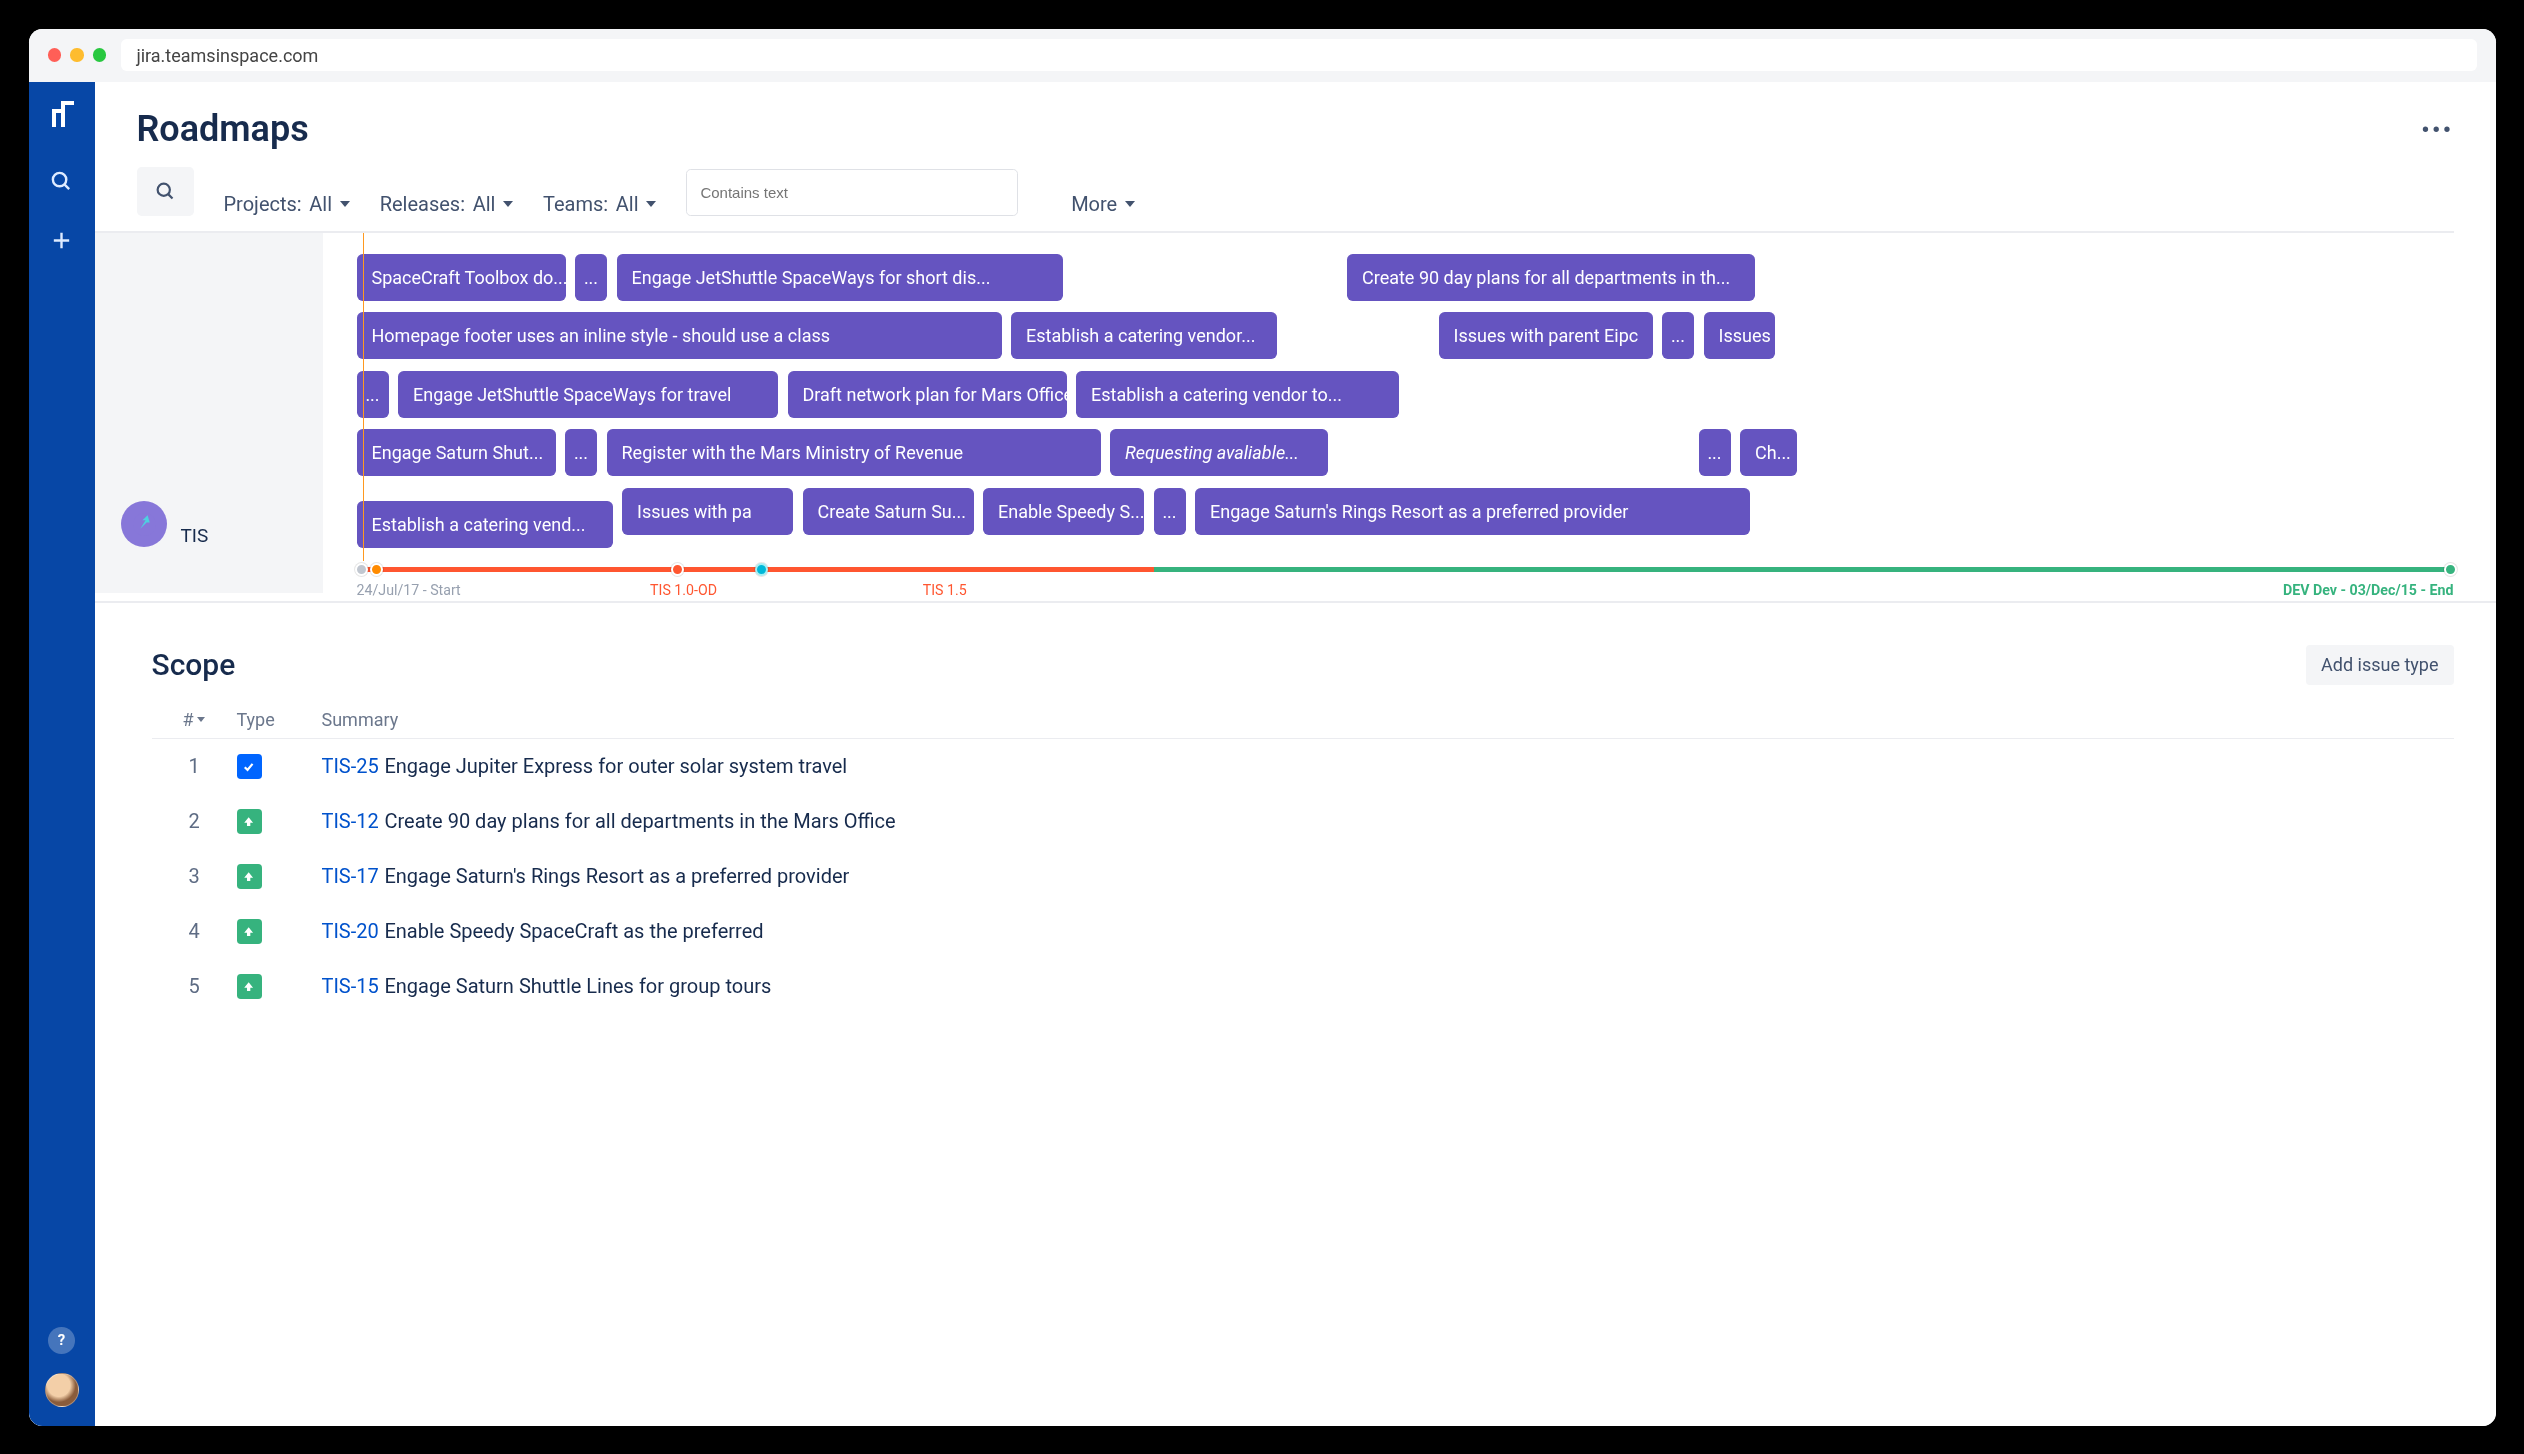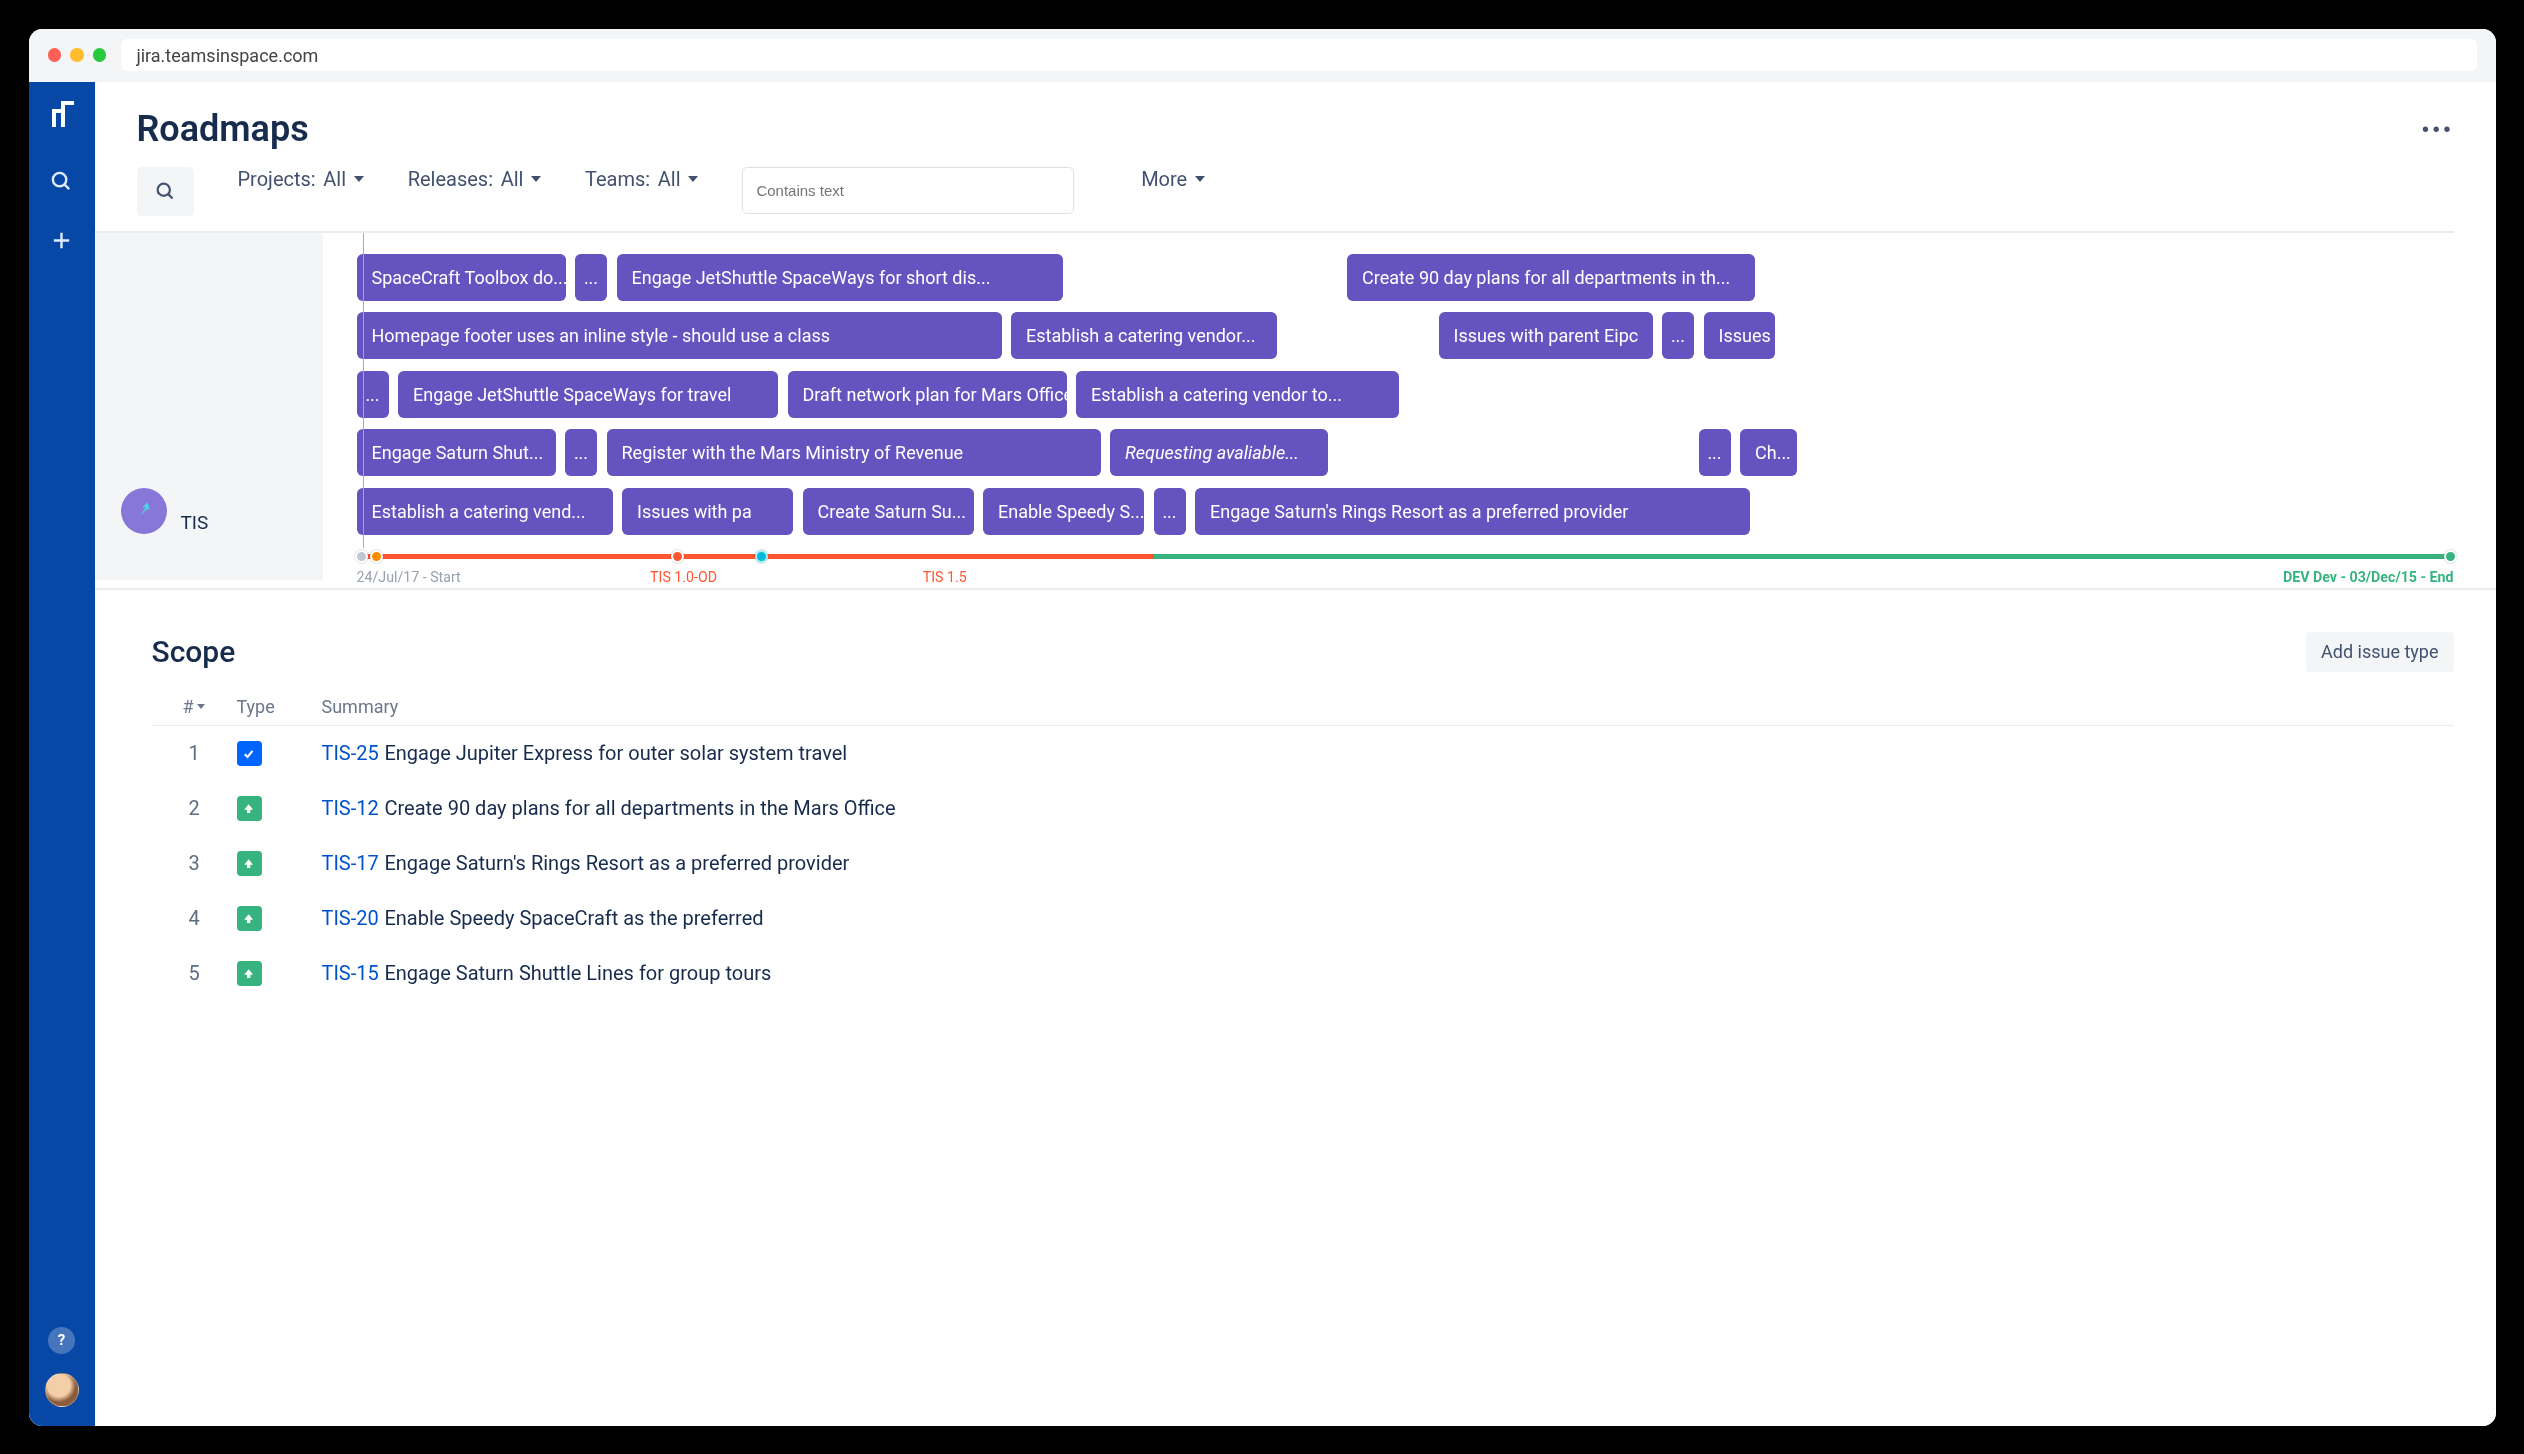--- a/index.html
+++ b/index.html
@@ -39,21 +39,21 @@
   .sidebar .logo svg { width: 32px; height: 32px; fill: #fff; }
   .sidebar .nav-icon { width: 25px; height: 25px; color: #deebff; display:flex; align-items:center; justify-content:center; cursor:pointer; }
   .sidebar-bottom { position: absolute; bottom: 19px; display:flex; flex-direction:column; align-items:center; gap:19px; }
   .help-circle { width:26.6px; height:26.6px; border-radius:50%; background:rgba(255,255,255,.25); color:#fff; display:flex; align-items:center; justify-content:center; font-weight:700; font-size:15px; cursor:pointer; }
   .avatar { width:34px; height:34px; border-radius:50%; background: radial-gradient(circle at 40% 35%, #f3cfa8 0 40%, #8a5c3b 60% 100%); border:1.9px solid rgba(255,255,255,.3); cursor:pointer; }
   .content { flex:1; display:flex; flex-direction:column; overflow:hidden; }
   .header { padding: 26.6px 42px 9.5px 42px; display:flex; align-items:center; }
   .header h1 { font-size: 36px; font-weight: 600; color: #172b4d; flex:1; }
   .more-btn { color:#42526e; cursor:pointer; font-size:26.6px; letter-spacing:1.9px; }
   .filters {
-    display:flex; align-items:flex-start; gap: 44px; padding: 7.6px 42px 0 42px;
+    display:flex; align-items:flex-end; gap: 30px; padding: 7.6px 42px 0 42px;
     font-size: 20px; color:#42526e;
   }
   .search-btn {
     width:57px; height:49px; background:#f4f5f7; border-radius:4.7px;
     display:flex; align-items:center; justify-content:center; cursor:pointer;
   }
   .filter-drop { display:flex; align-items:center; gap:7.6px; cursor:pointer; }
   .chev { width:0; height:0; border-left:5.7px solid transparent; border-right:5.7px solid transparent; border-top:6.6px solid #42526e; }
   .text-input {
     border:1.9px solid #dfe1e6; border-radius:4.7px; height:47px; width:332px;
@@ -230,21 +230,21 @@
             </div>
             <div class="row">
               <div class="card" style="width: 199px;">Engage Saturn Shut...</div>
               <div class="card small" style="width: 32px;">...</div>
               <div class="card" style="width: 494px;">Register with the Mars Ministry of Revenue</div>
               <div class="card" style="width: 218px; font-style: italic;">Requesting avaliable...</div>
               <div class="card small" style="width: 32px; margin-left: 361px;">...</div>
               <div class="card" style="width: 57px;">Ch...</div>
             </div>
             <div class="row">
-              <div class="card" style="width: 256px;">Establish a catering vend...</div>
+              <div class="card" style="width: 256px; margin-top: 13px;">Establish a catering vend...</div>
               <div class="card" style="width: 171px;">Issues with pa</div>
               <div class="card" style="width: 171px;">Create Saturn Su...</div>
               <div class="card" style="width: 161px;">Enable Speedy S...</div>
               <div class="card small" style="width: 32px;">...</div>
               <div class="card" style="width: 555px;">Engage Saturn's Rings Resort as a preferred provider</div>
             </div>
             <div class="axis">
             <div class="axis-line"></div>
             <div class="axis-dot grey"></div>
             <div class="axis-dot orange"></div>

